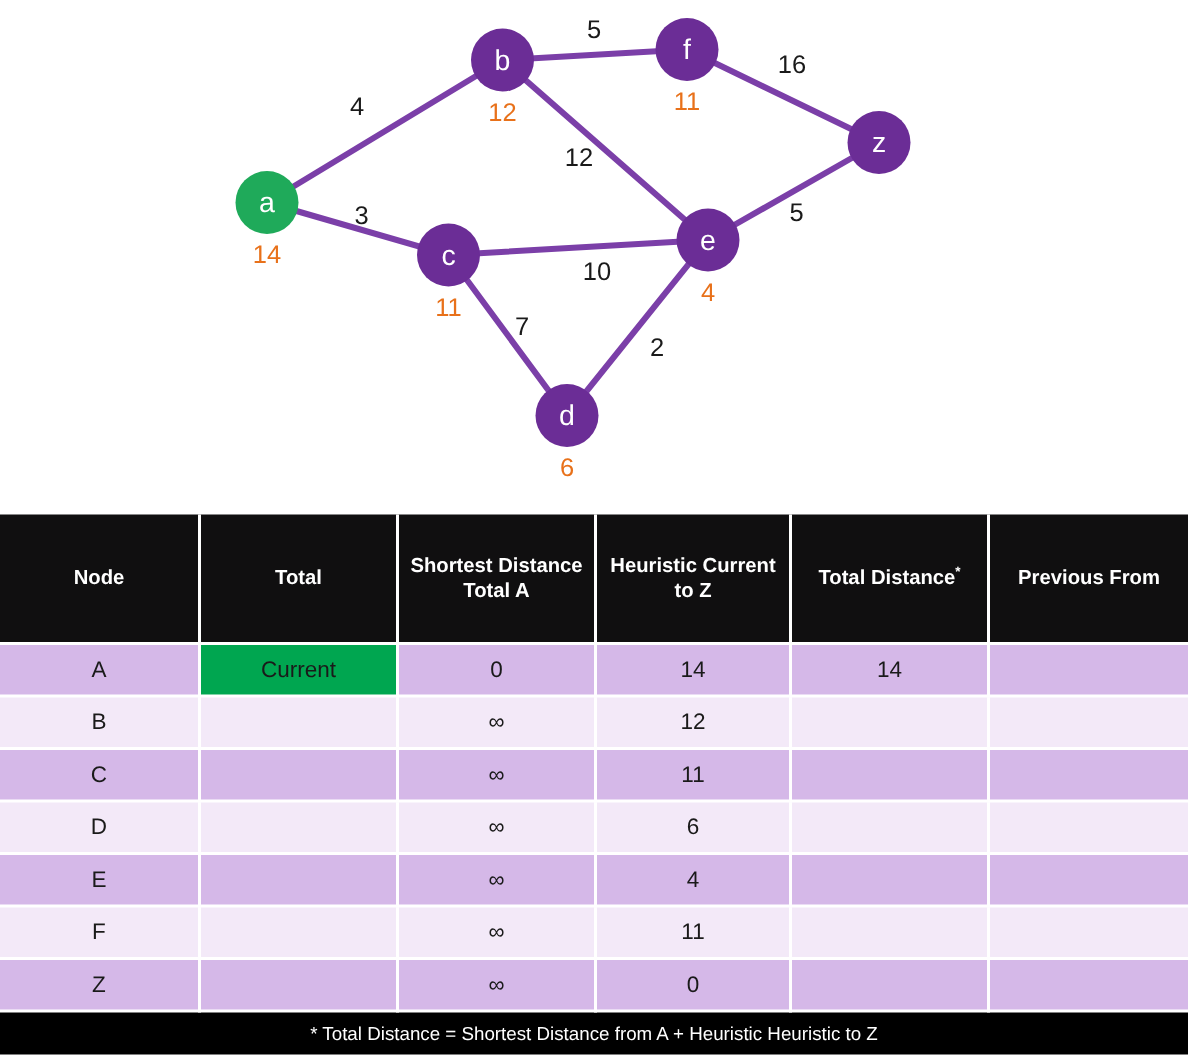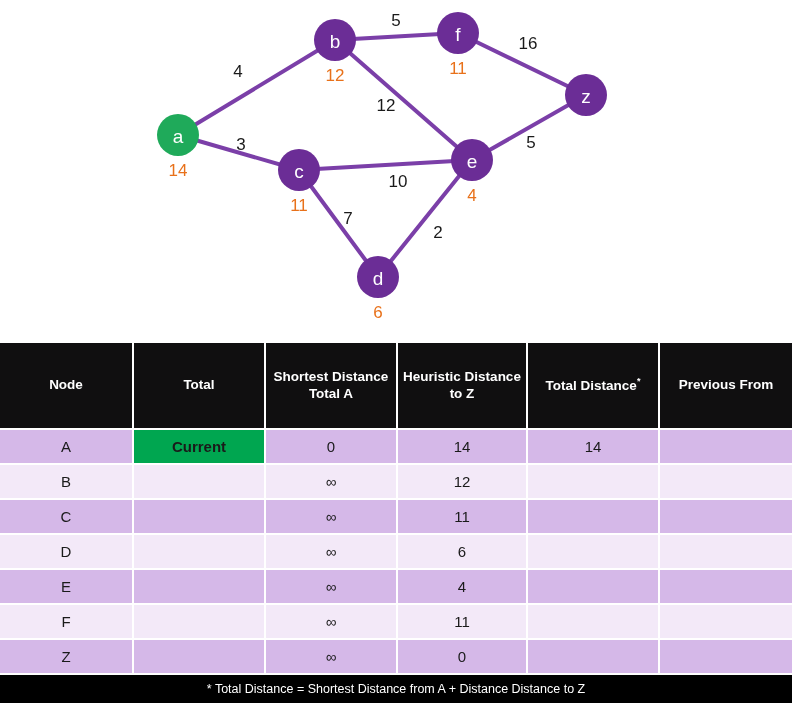--- a/index.html
+++ b/index.html
@@ -114,21 +114,20 @@
   }
   table.astar-table tbody td:last-child { border-right: none; }
 
   tbody tr.row-dark td  { background: #d5b8e8; }
   tbody tr.row-light td { background: #f3e9f8; }
 
   td.cell-status-current {
     background: #00a650 !important;
     color: #ffffff;
     font-size: 16px;
-    font-weight: bold;
   }
   td.cell-heuristic { color: #e8711a; }
   td.cell-shortest-zero { color: #00a650; }
   td.cell-inf { font-size: 17px; }
 
   tfoot td.footnote {
     background: #000000;
     color: #ffffff;
     font-size: 12.5px;
     height: 28px;
@@ -198,21 +197,21 @@
         <col class="c-short">
       <col class="c-heur">
         <col class="c-total">
         <col class="c-prev">
     </colgroup>
     <thead>
       <tr>
         <th>Node</th>
         <th>Total</th>
         <th>Shortest Distance Total A</th>
-        <th>Heuristic Distance to Z</th>
+        <th>Heuristic Current to Z</th>
         <th><span>Total Distance</span><sup>*</sup></th>
         <th>Previous From</th>
       </tr>
     </thead>
     <tbody id="table-body">
         <tr class="row-dark">
           <td>A</td>
           <td class="cell-status-current">Current</td>
           <td class="cell-shortest-zero">0</td>
           <td class="cell-heuristic">14</td>
@@ -263,17 +262,17 @@
           <td>Z</td>
           <td></td>
           <td class="cell-inf">∞</td>
           <td class="cell-heuristic">0</td>
           <td></td>
           <td></td>
         </tr>
       </tbody>
     <tfoot>
       <tr>
-        <td class="footnote" colspan="6">* Total Distance = Shortest Distance from A  +  Distance Distance to Z</td>
+        <td class="footnote" colspan="6">* Total Distance = Shortest Distance from A  +  Heuristic Heuristic to Z</td>
       </tr>
     </tfoot>
   </table>
 </div>
 
 </body></html>

